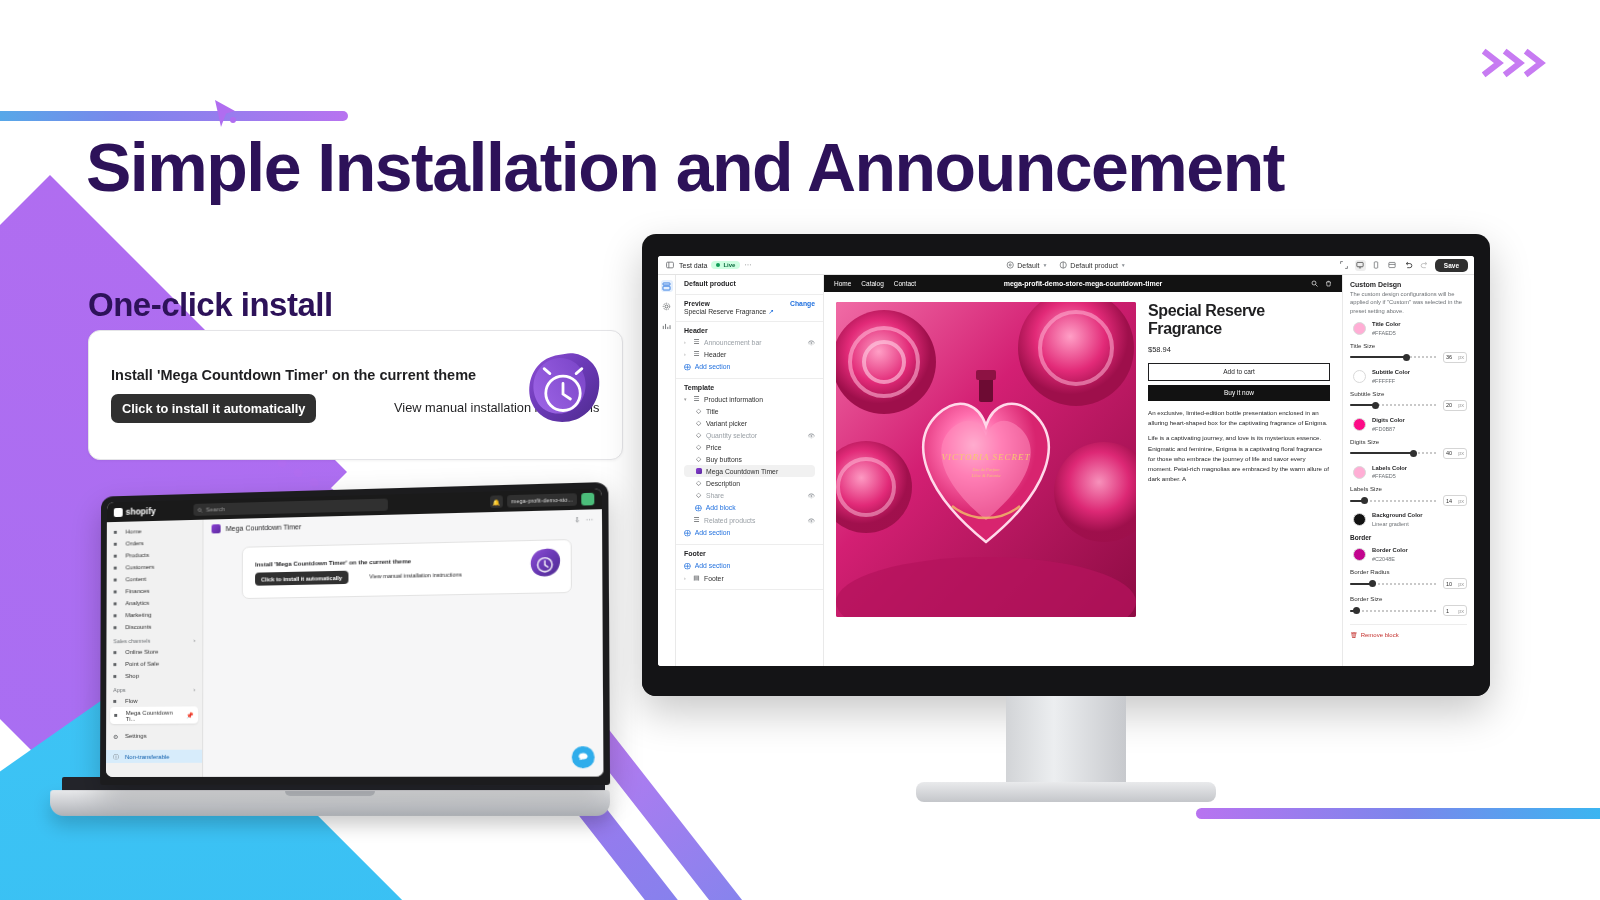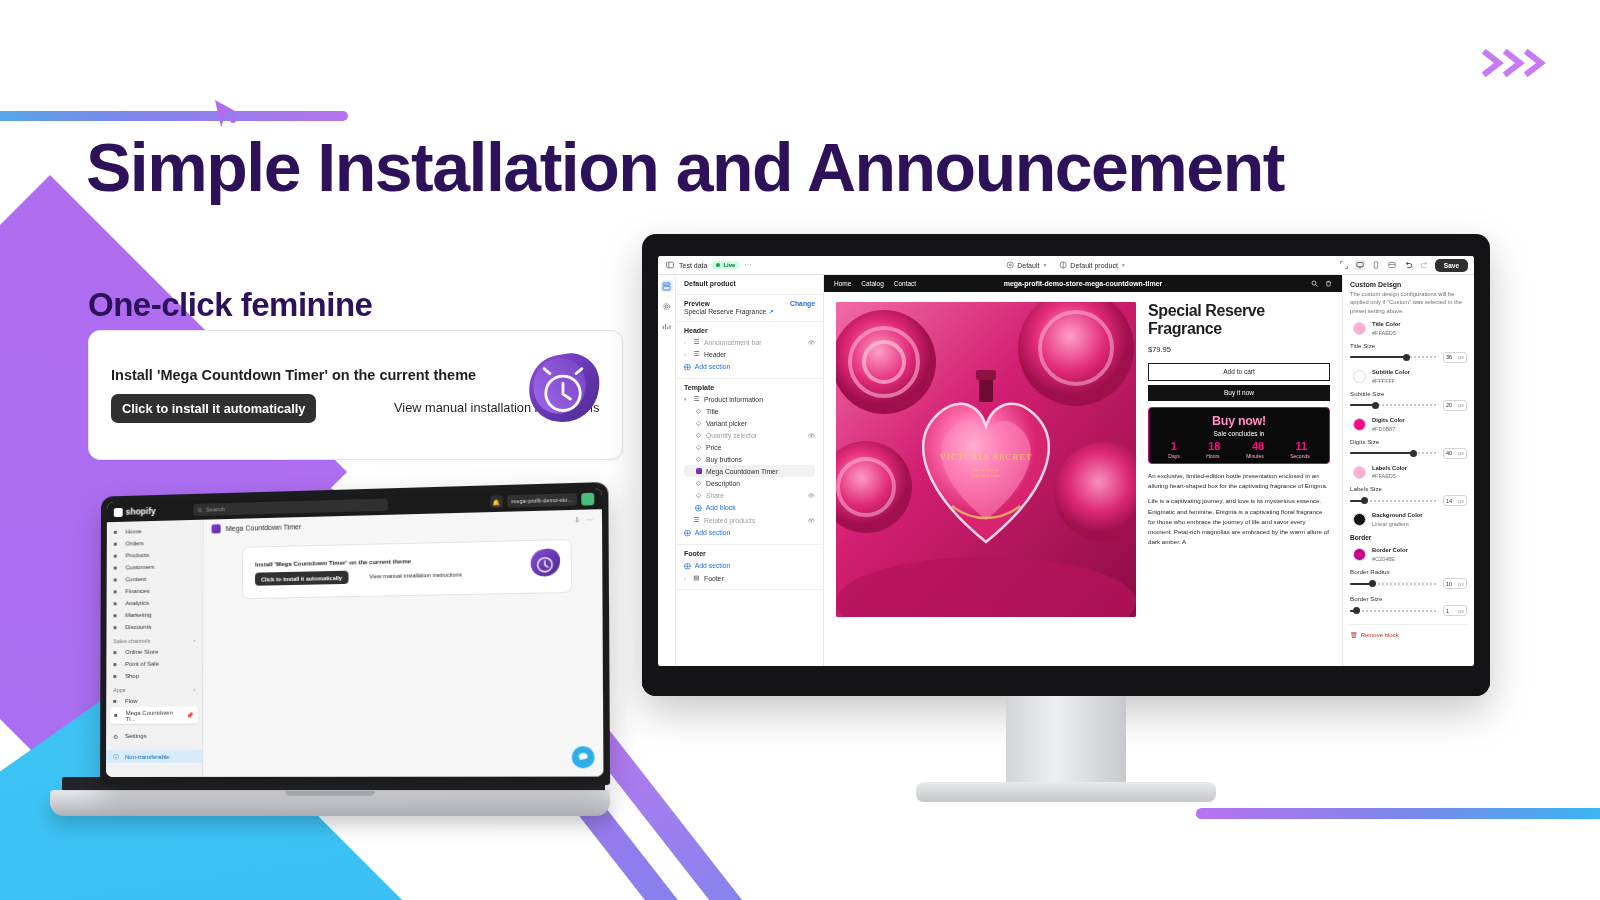--- a/index.html
+++ b/index.html
@@ -228,21 +228,21 @@
   .te-prev-title { display:flex; justify-content:space-between; font-weight:bold; font-size:6.8px;}
 
   
   .te-prev { flex:1; background:#f6f6f7; overflow:hidden; position:relative; display:flex; justify-content:center; }
   .store { width: 100%; background:#fff; }
   .store-nav { height:17px; background:#121212; display:flex; align-items:center; padding:0 10px; gap:10px; }
   .store-nav a { color:#fff; font-size:6.5px; text-decoration:none; }
   .store-url { position:absolute; left:50%; transform:translateX(-50%); color:#fff; font-size:7px; font-weight:bold; top:5px; }
   .store-nav-right { margin-left:auto; display:flex; gap:7px; color:#fff; }
   .store-grid { display:flex; padding:10px 12px; gap:12px; }
-  .store-img { width: 300px; height: 315px; border-radius:2px; overflow:hidden; position:relative; background:#c7206a; }
+  .store-img { width: 300px; height: 315px; border-radius:2px; overflow:hidden; position:relative; background:#c7206a;font-style:italic; }
   .store-info { flex:1; min-width:0; }
   .p-title { font-size:16px; font-weight:bold; line-height:1.12; letter-spacing:-0.4px;}
   .p-price { font-size:7.5px; margin-top:7px; color:#1f1f21;}
   .btn-cart { margin-top:9px; width:100%; border:1px solid #1f1f21; background:#fff; text-align:center; padding:4.5px 0; font-size:6.5px;}
   .btn-buy { margin-top:4px; width:100%; background:#121212; color:#fff; text-align:center; padding:4.5px 0; font-size:6.5px;}
   .cd {
     margin-top:6px; background:#0a0a0a; border:1px solid #c2048e; border-radius:4px;
     padding:6px 6px 4px 6px; text-align:center;
   }
   .cd-title { color:#ff8ec4; font-size:12.5px; font-weight:bold; letter-spacing:-0.3px;}
@@ -284,21 +284,21 @@
   <svg width="66" height="30" viewBox="0 0 66 30">
       <g fill="none" stroke="#c77bf2" stroke-width="6" stroke-linecap="square">
     <polyline points="4,5 17,15 4,25"></polyline>
         <polyline points="25,5 38,15 25,25"></polyline>
         <polyline points="46,5 59,15 46,25"></polyline>
   </g>
     </svg>
 </div>
 
 <div class="headline">Simple Installation and Announcement</div>
-<div class="subhead">One-click feminine</div>
+<div class="subhead">One-click install</div>
 
 <div class="install-card">
   <div class="ic-title">Install 'Mega Countdown Timer' on the current theme</div>
   <button class="install-btn">Click to install it automatically</button>
   <div class="install-link">View manual installation instructions</div>
   <div class="timer-blob">
     <svg viewBox="0 0 100 100" width="82" height="82">
       <defs>
         <linearGradient id="bg1" x1="0" y1="0" x2="1" y2="1">
           <stop offset="0%" stop-color="#8f4fd6"></stop>
@@ -748,39 +748,23 @@
                       <text x="0" y="-2" text-anchor="middle" font-family="Liberation Serif, serif" font-size="9" fill="#f6c870" letter-spacing="1">VICTORIA SECRET</text>
                       <text x="0" y="9" text-anchor="middle" font-family="Liberation Serif, serif" font-size="4.5" fill="#f3c07a">Eau de Parfum</text>
                       <text x="0" y="15" text-anchor="middle" font-family="Liberation Serif, serif" font-size="4.5" fill="#f3c07a">Lilac &amp; Petunia</text>
                       <path d="M-34 44 C-14 60 14 60 34 44" fill="none" stroke="#f0b86a" stroke-width="2.5" opacity=".85"></path>
                     </g>
                   </svg>
                 </div>
 
                 <div class="store-info">
                   <div class="p-title">Special Reserve Fragrance</div>
-                  <div class="p-price">$79.95</div>
+                  <div class="p-price">$58.94</div>
                   <div class="btn-cart">Add to cart</div>
                   <div class="btn-buy">Buy it now</div>
-                  <div class="cd">
-                    <div class="cd-title">Buy now!</div>
-                    <div class="cd-sub">Sale concludes in</div>
-                    <div class="cd-nums" id="cd-nums">
-                        <span class="cd-num">1</span>
-                        <span class="cd-num">18</span>
-                        <span class="cd-num">48</span>
-                        <span class="cd-num">11</span>
-                      </div>
-                    <div class="cd-labs" id="cd-labs">
-                        <span class="cd-lab">Days</span>
-                        <span class="cd-lab">Hours</span>
-                        <span class="cd-lab">Minutes</span>
-                        <span class="cd-lab">Seconds</span>
-                      </div>
-                  </div>
                   <div class="p-desc">
                     <p>An exclusive, limited-edition bottle presentation enclosed in an alluring heart-shaped box for the captivating fragrance of Enigma.</p>
                     <p>Life is a captivating journey, and love is its mysterious essence. Enigmatic and feminine, Enigma is a captivating floral fragrance for those who embrace the journey of life and savor every moment. Petal-rich magnolias are embraced by the warm allure of dark amber. A</p>
                   </div>
                 </div>
               </div>
             </div>
           </div>
 
           <div class="te-right">

